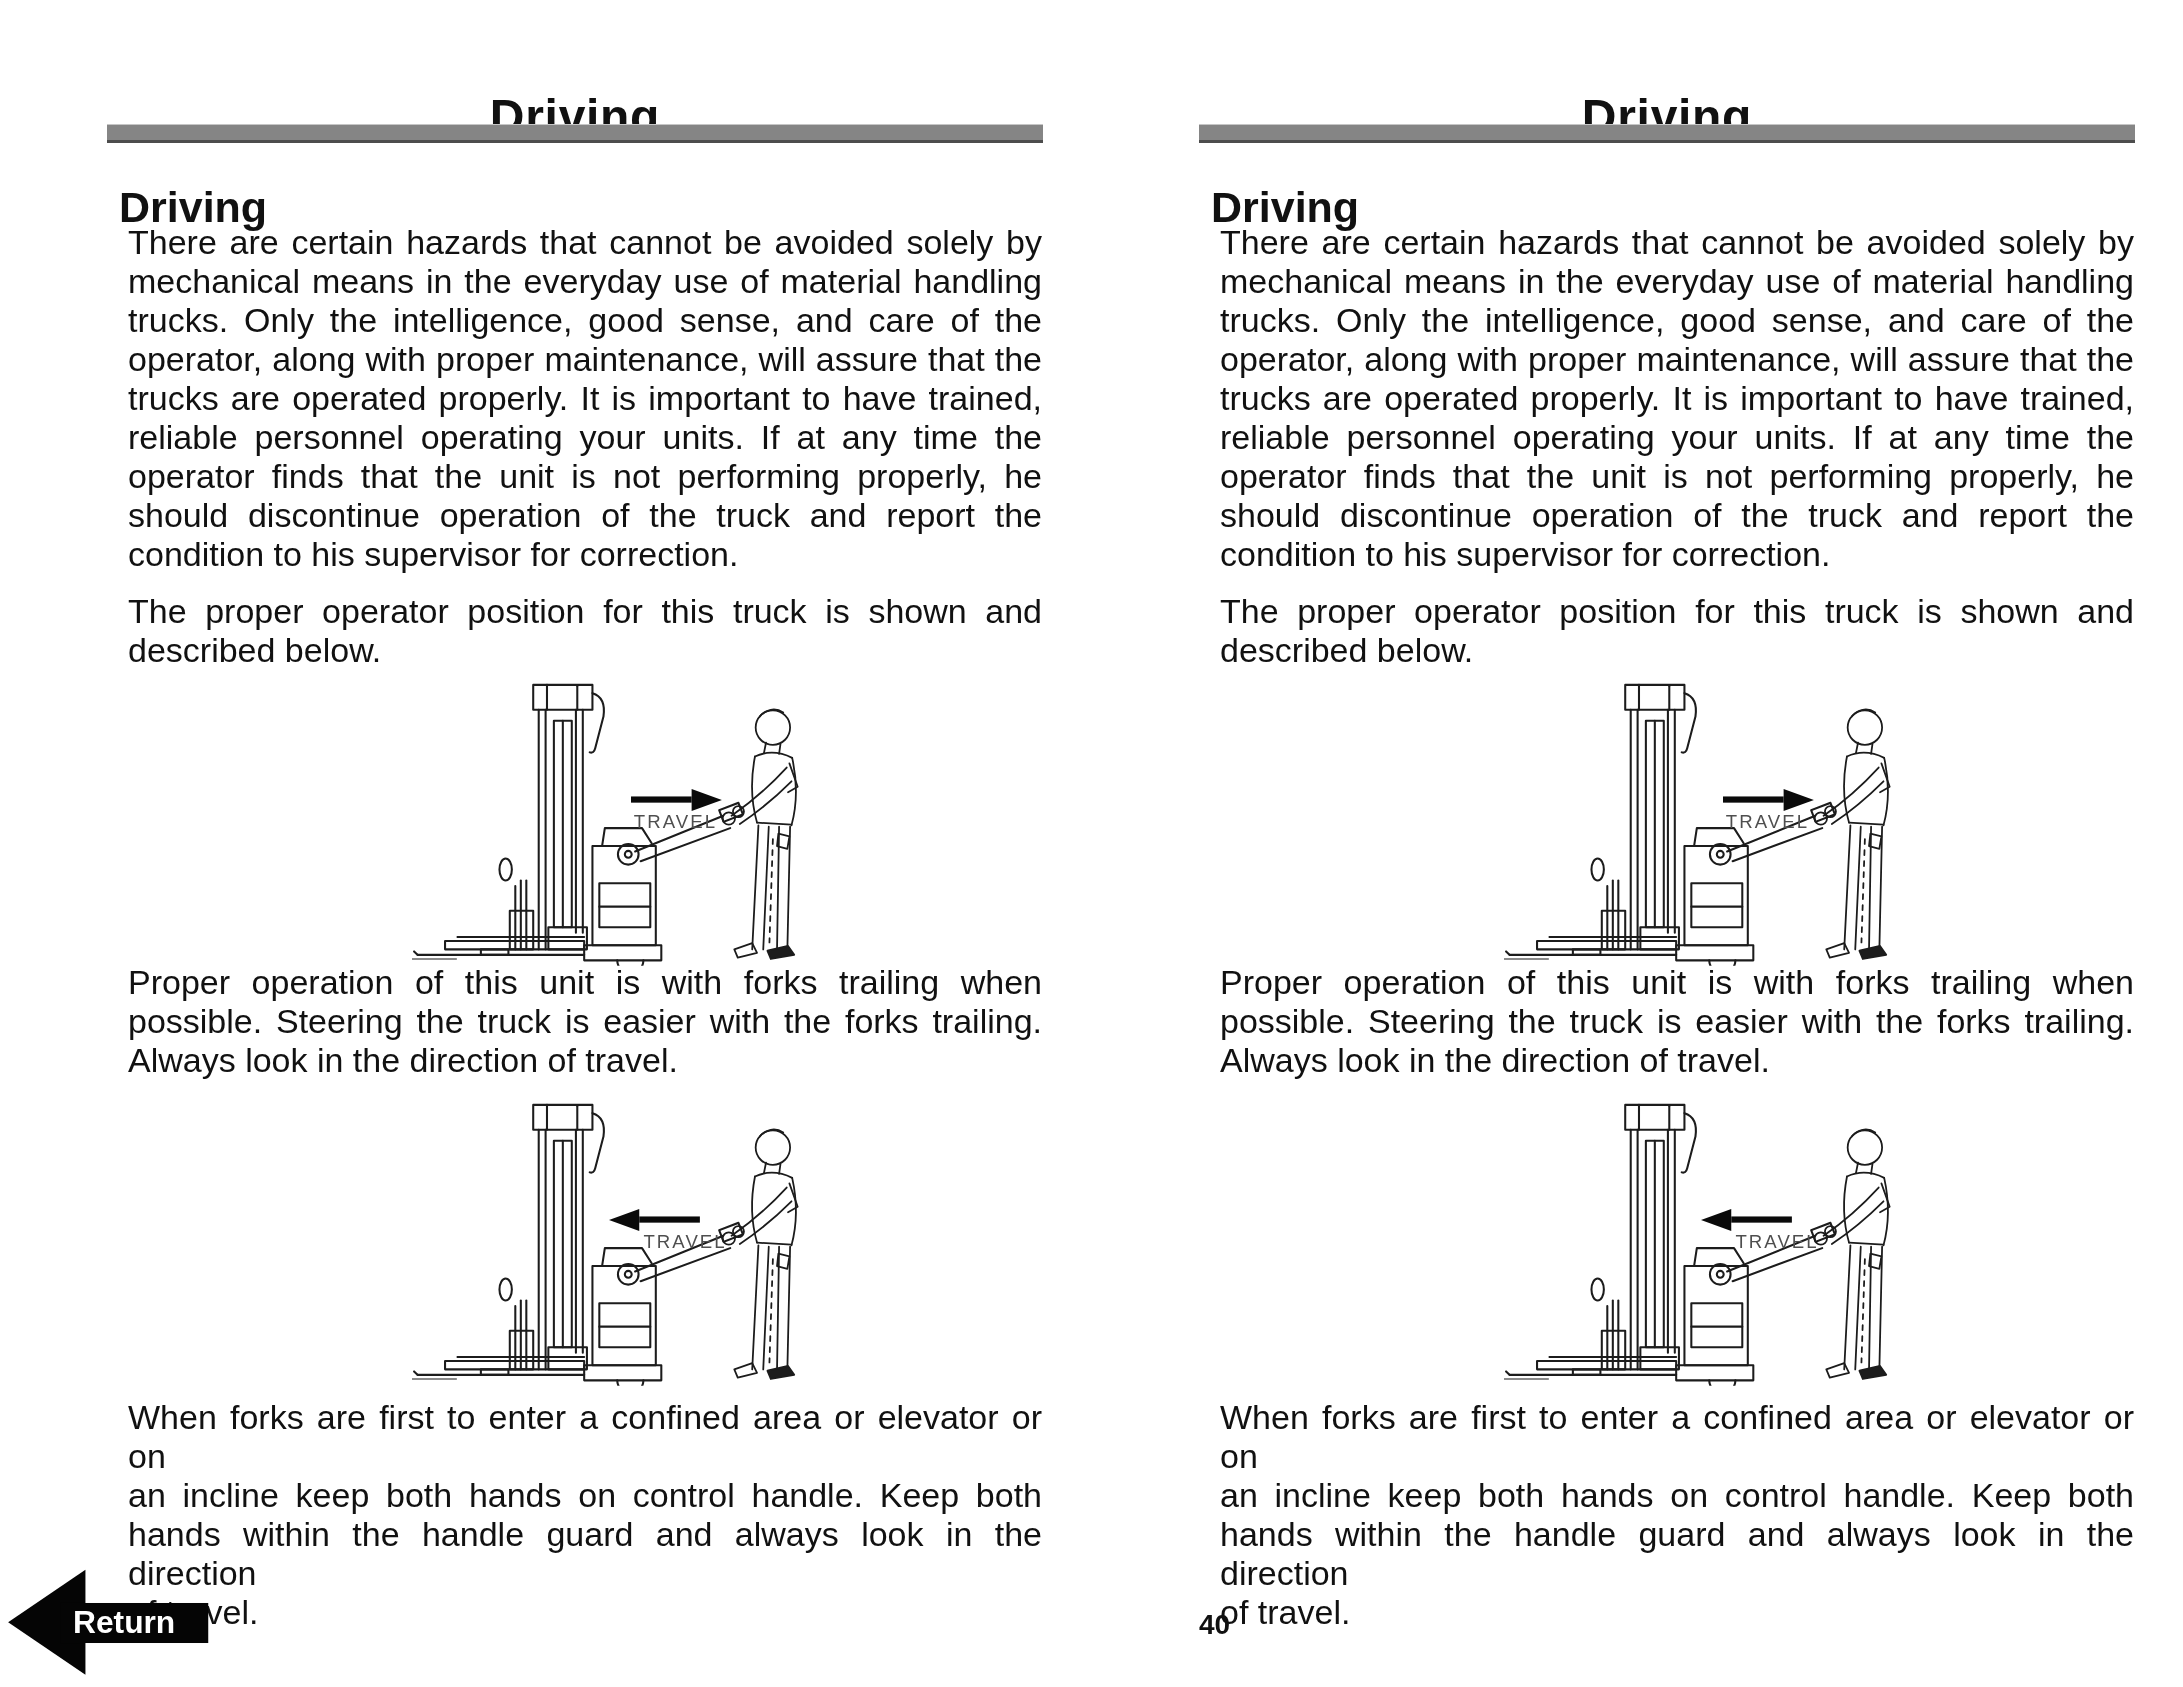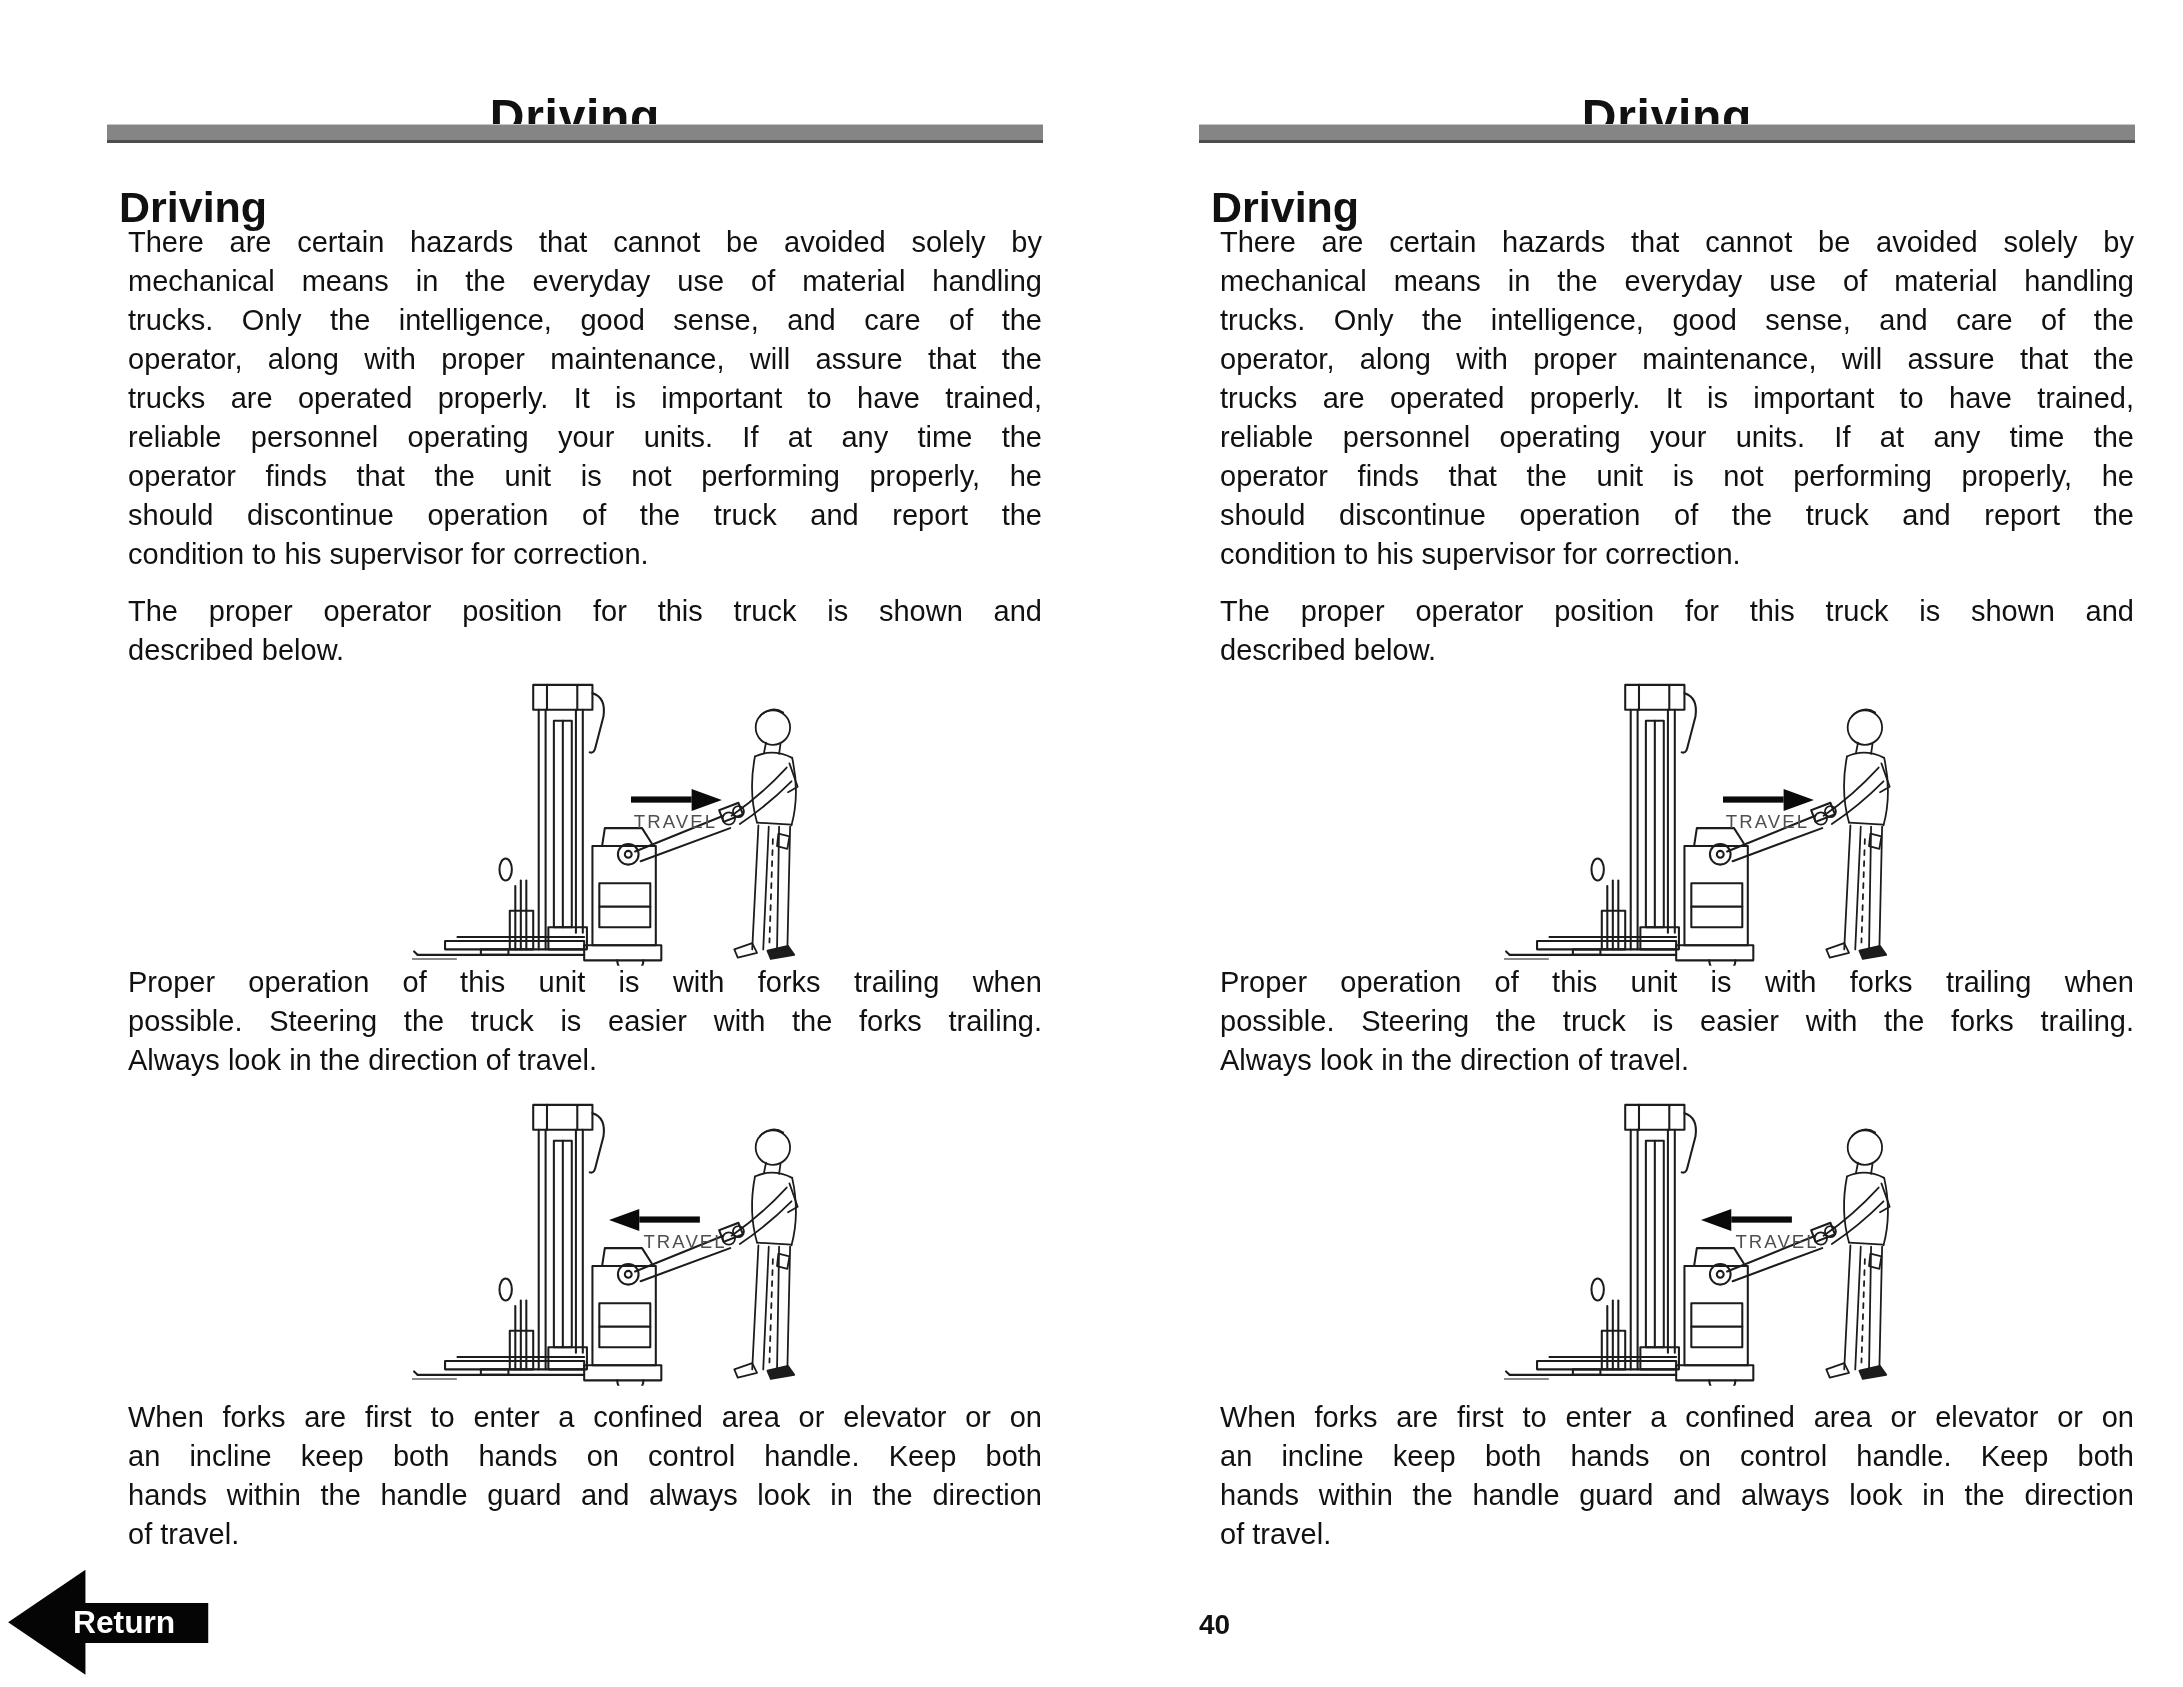--- a/index.html
+++ b/index.html
@@ -26,21 +26,21 @@
     background:#858585;
     border-top:1.4px solid #c6c6c6;
     border-bottom:3.4px solid #4d4d4d;
   }
   .heading{
     position:absolute;left:119px;top:131px;
     font-size:43px;font-weight:700;line-height:48px;
   }
   .para{
     position:absolute;left:128px;width:914px;
-    font-size:29px;line-height:39px;
+    font-size:34px;line-height:39px;
   }
   .para .ln{text-align:justify;text-align-last:justify}
   .para .ln--last{text-align:right;text-align-last:left}
   .para--1{top:207px}
   .para--2{top:576px}
   .para--3{top:947px}
   .para--4{top:1382px}
 
   .fig{position:absolute;left:372px;width:427px;height:284px}
   .fig--1{top:655px}

